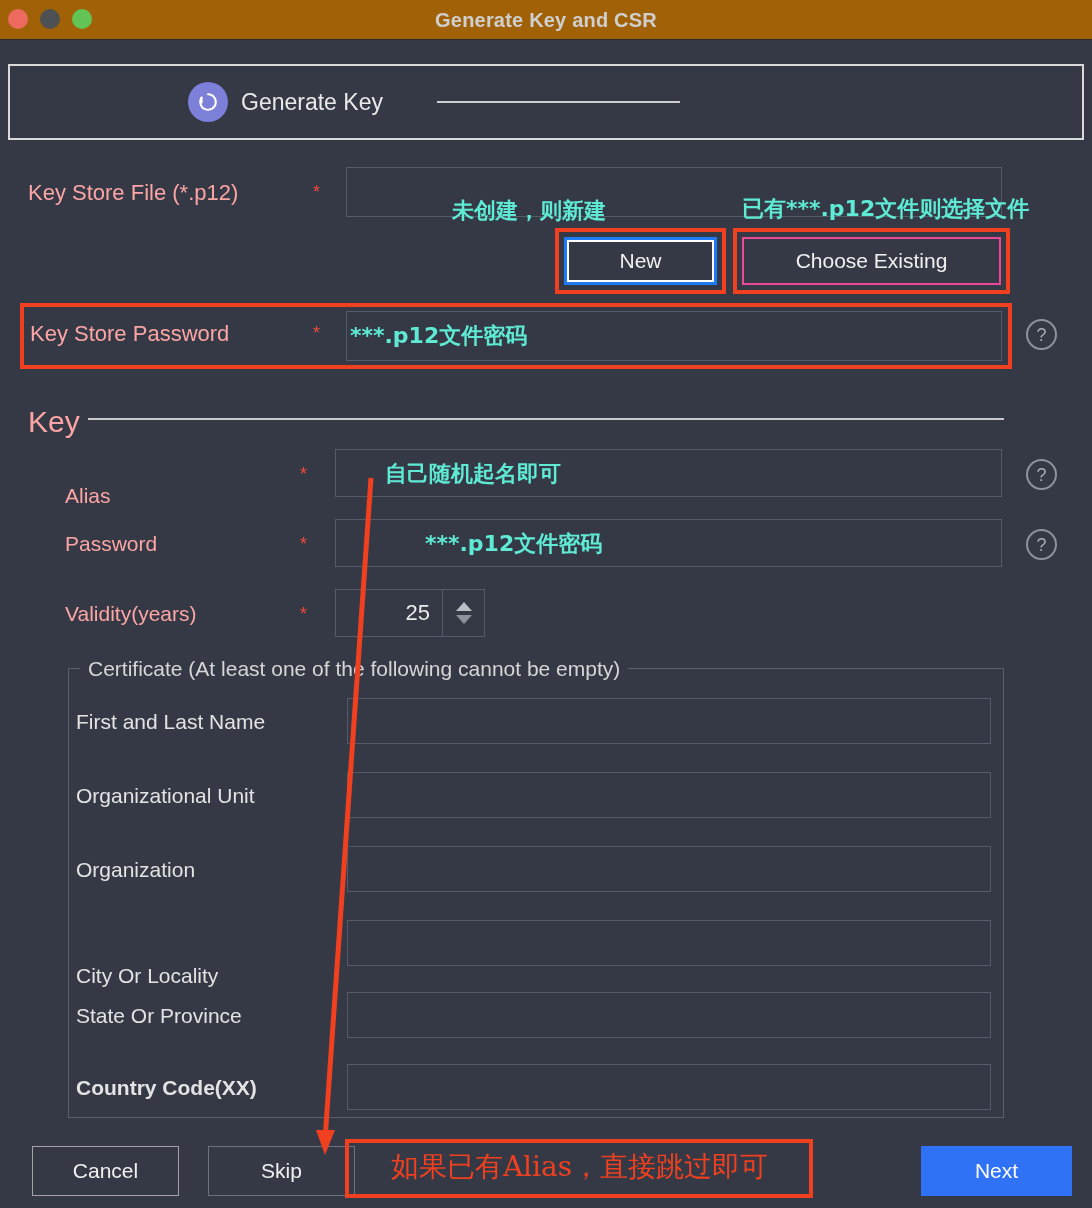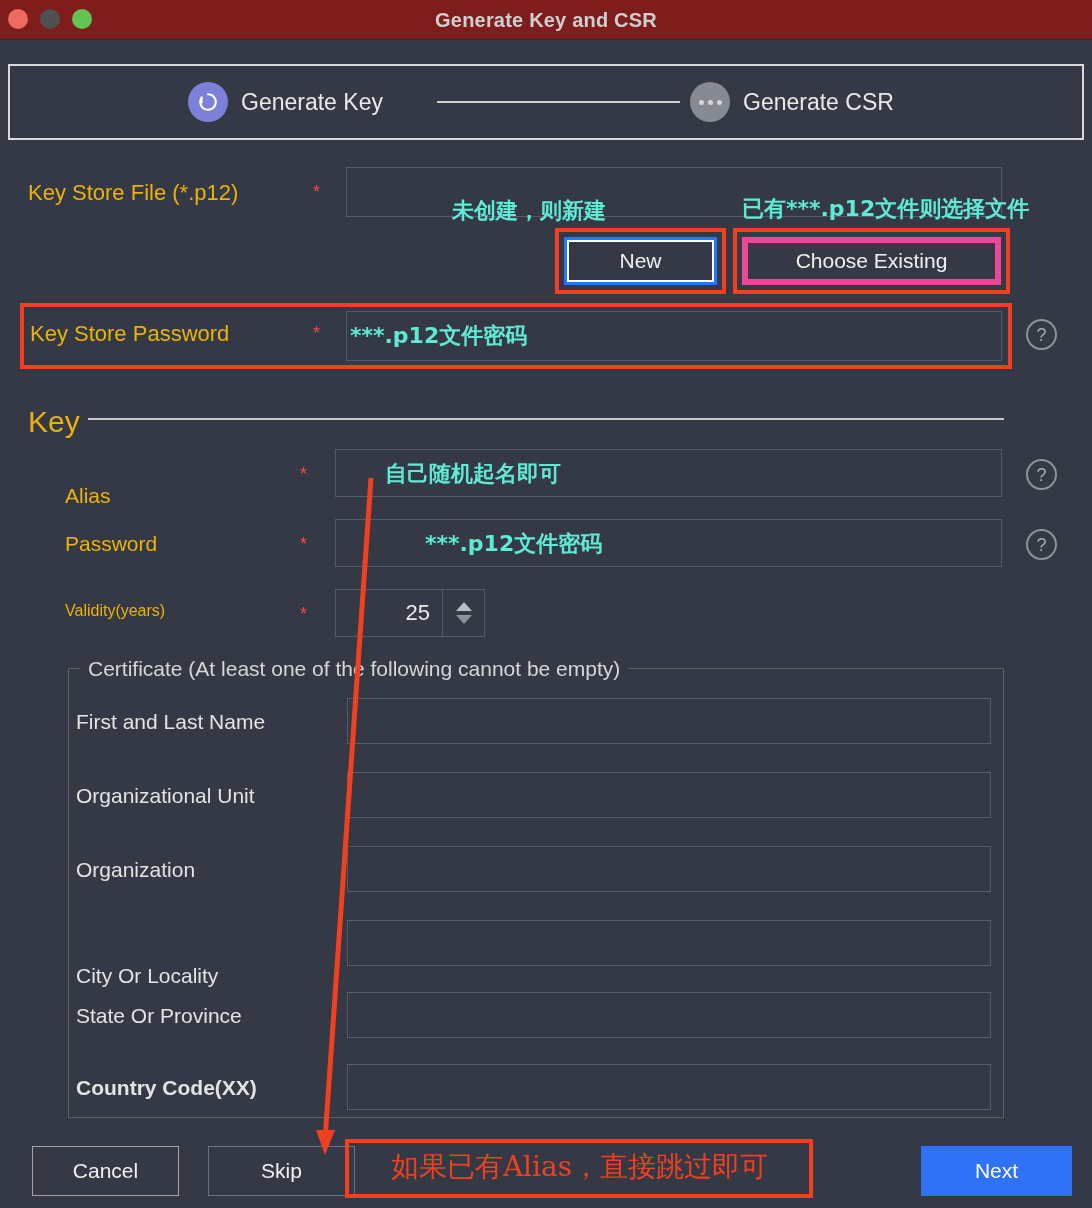--- a/index.html
+++ b/index.html
@@ -10,21 +10,21 @@
     background: #343945;
     font-family: "Liberation Sans", sans-serif;
     color: #e6e6e6;
     overflow: hidden;
     position: relative;
   }
 
   
   #titlebar {
     position: absolute; left:0; top:0; width:1092px; height:40px;
-    background: #7f1d1d;
+    background: #a16207;
     border-bottom: 1px solid #2c2c2c;
   }
   #traffic { position:absolute; left:8px; top:9px; display:flex; gap:12px; }
   .light { width:20px; height:20px; border-radius:50%; display:block; }
   .light.red   { background:#ec6a5e; }
   .light.amber { background:#4f5054; }
   .light.green { background:#61c454; }
   #window-title {
     position:absolute; left:0; top:0; width:1092px; height:40px;
     line-height:40px; text-align:center;
@@ -48,21 +48,21 @@
   }
   .step-badge.active { background:#7c80d8; }
   .step-badge.inactive { background:#868a92; }
   .step-label { font-size:23px; color:#e9e9e9; white-space:nowrap; }
   .step-dots { display:flex; gap:4px; }
   .step-dots i { width:5px; height:5px; border-radius:50%; background:#d5d7da; display:block; }
   #step-connector {
     position:absolute; left:427px; top:50%; width:243px; height:2px;
     background:#cfcfcf; transform:translateY(-50%);
   }
-  .lbl { color:#eab308; white-space:nowrap; }
+  .lbl { color:#fca5a5; white-space:nowrap; }
   .req { color:#f24a3a; font-size:18px; }
 
   .tfield {
     background:#343945;
     border:1px solid #555b68;
     height:45px;
     display:flex; align-items:center;
     padding:0 10px;
     color:#dcdcdc;
     font-size:19px;
@@ -88,21 +88,21 @@
     background:#343945;
     display:flex; align-items:center; justify-content:center;
     font-size:21px; color:#f0f0f0;
   }
   #choose-annot-box {
     position:absolute; left:733px; top:228px; width:277px; height:66px;
     border:4px solid #f0401f;
   }
   #btn-choose {
     position:absolute; left:742px; top:237px; width:259px; height:48px;
-    border:6px solid #ec4899;
+    border:2px solid #ec4899;
     background:#343945;
     display:flex; align-items:center; justify-content:center;
     font-size:21px; color:#f0f0f0;
   }
 
   
   #keystore-pwd-box {
     position:absolute; left:20px; top:303px; width:992px; height:66px;
     border:4px solid #f0401f;
   }
@@ -126,21 +126,21 @@
   #lbl-alias { position:absolute; left:65px; top:484px; font-size:21px; }
   #req-alias { position:absolute; left:300px; top:464px; }
   #in-alias  { position:absolute; left:335px; top:449px; width:667px; height:48px; }
   #help-alias { position:absolute; left:1026px; top:459px; }
 
   #lbl-password { position:absolute; left:65px; top:532px; font-size:21px; }
   #req-password { position:absolute; left:300px; top:534px; }
   #in-password  { position:absolute; left:335px; top:519px; width:667px; height:48px; }
   #help-password { position:absolute; left:1026px; top:529px; }
 
-  #lbl-validity { position:absolute; left:65px; top:602px; font-size:16px; }
+  #lbl-validity { position:absolute; left:65px; top:602px; font-size:21px; }
   #req-validity { position:absolute; left:300px; top:604px; }
   #spinner {
     position:absolute; left:335px; top:589px; width:150px; height:48px;
     border:1px solid #555b68; background:#343945;
     display:flex; align-items:stretch;
   }
   #spinner-value {
     flex:1; display:flex; align-items:center; justify-content:flex-end;
     padding-right:12px; font-size:22px; color:#eaeaea;
   }
@@ -234,30 +234,20 @@
       <svg width="22" height="22" viewBox="0 0 22 22" aria-hidden="true">
         <path d="M11 3.2 A7.8 7.8 0 1 1 4.6 6.6" fill="none" stroke="#ffffff" stroke-width="2" stroke-linecap="round"></path>
         <path d="M4.6 6.6 L4.6 11.4" fill="none" stroke="#ffffff" stroke-width="2" stroke-linecap="round"></path>
       </svg>
     </span>
     <span class="step-label">Generate Key</span>
   </div>
 
   <div id="step-connector"></div>
 
-  <div id="step-csr" class="step">
-    <span class="step-badge inactive">
-      <span class="step-dots">
-        <i></i>
-          <i></i>
-          <i></i>
-      </span>
-    </span>
-    <span class="step-label">Generate CSR</span>
-  </div>
 </div>
 
 <div id="lbl-keystore-file" class="lbl">Key Store File (*.p12)</div>
 <div id="req-keystore-file" class="req">*</div>
 <div id="in-keystore-file" class="tfield"></div>
 
 <div id="annot-new" class="annot">未创建，则新建</div>
 <div id="annot-choose" class="annot">已有***.p12文件则选择文件</div>
 
 <div id="new-annot-box"></div>

